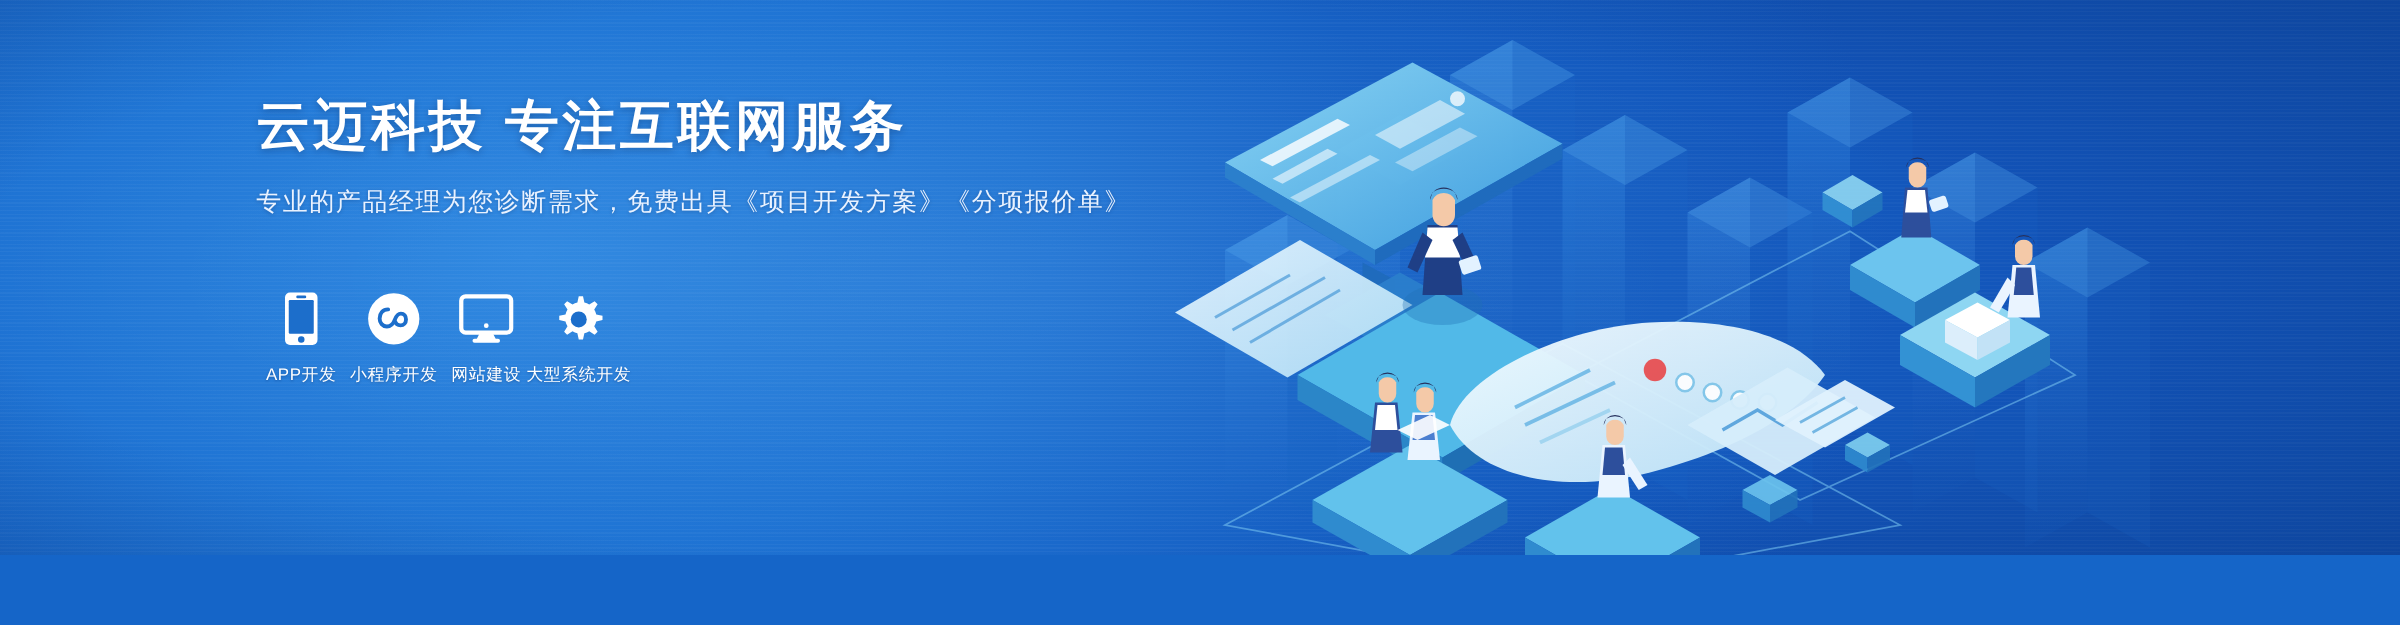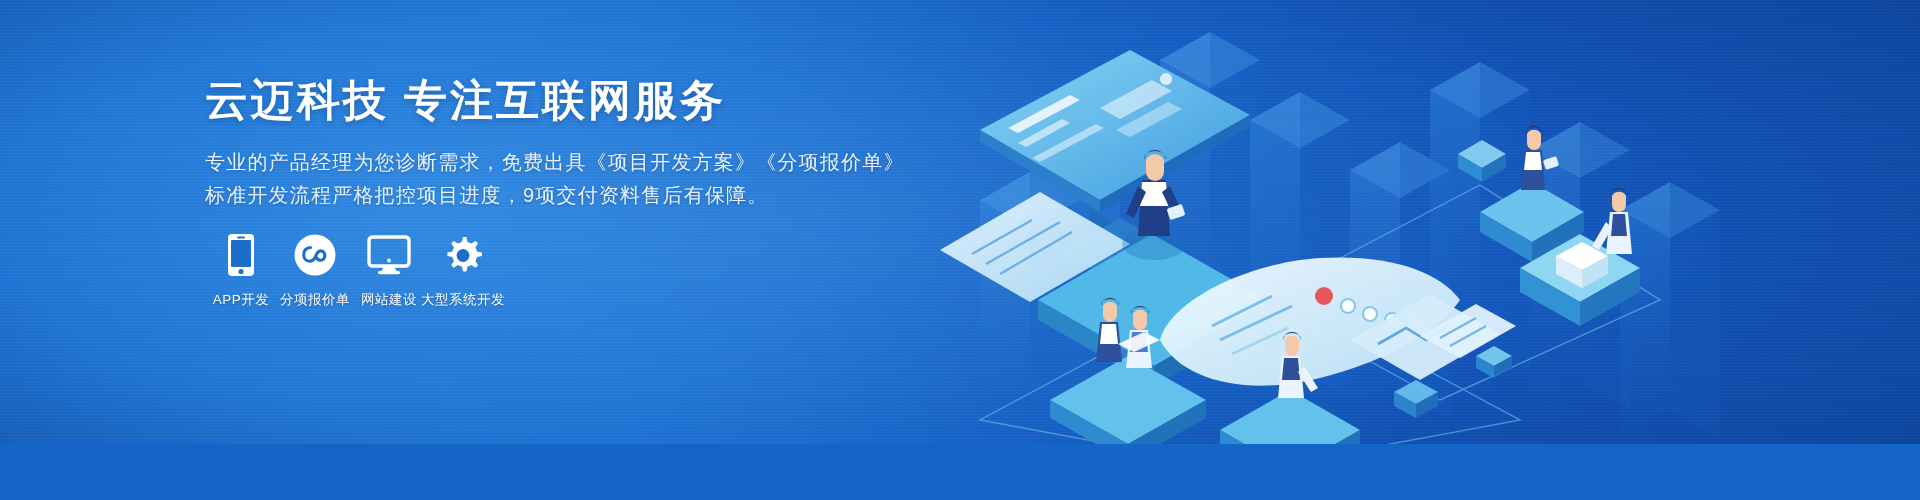--- a/index.html
+++ b/index.html
@@ -314,21 +314,20 @@
       </g>
     </svg>
   </div>
 
   <div class="content">
 
     <div class="headline">云迈科技 专注互联网服务</div>
 
     <div class="sub">
       <div class="sub-line">专业的产品经理为您诊断需求，免费出具《项目开发方案》《分项报价单》</div>
-      <div class="sub-line">标准开发流程严格把控项目进度，9项交付资料售后有保障。</div>
     </div>
 
     <div class="icons">
 
       <div class="icon-item">
         <div class="icon-box">
           <svg width="28" height="44" viewBox="0 0 28 44" xmlns="http://www.w3.org/2000/svg">
             <rect x="1" y="1" width="26" height="42" rx="4" fill="#ffffff"></rect>
             <rect x="4" y="7" width="20" height="27" rx="1" fill="#1c6ecb"></rect>
             <rect x="10" y="3.4" width="8" height="2.2" rx="1.1" fill="#1c6ecb"></rect>
@@ -345,21 +344,21 @@
             <path d="M16.5 13.5
                      c-4.3 0 -6.8 3.3 -6.8 7.2
                      c0 3.6 2.4 6.5 5.8 6.5
                      c3.2 0 5.2 -2.4 6.2 -5.1
                      c1.0 -2.7 2.4 -5.2 5.0 -5.2
                      c2.6 0 4.1 2.1 4.1 4.6
                      c0 2.7 -1.8 4.8 -4.4 4.8
                      c-2.3 0 -3.9 -1.6 -4.4 -3.6" fill="none" stroke="#1c6ecb" stroke-width="3.1" stroke-linecap="round" stroke-linejoin="round"></path>
           </svg>
         </div>
-        <div class="icon-label">分项报价单</div>
+        <div class="icon-label">小程序开发</div>
       </div>
 
 
       <div class="icon-item">
         <div class="icon-box">
           <svg width="44" height="40" viewBox="0 0 44 40" xmlns="http://www.w3.org/2000/svg">
             <rect x="2" y="2" width="40" height="29" rx="3.5" fill="none" stroke="#ffffff" stroke-width="3.4"></rect>
             <circle cx="22" cy="25.5" r="1.9" fill="#ffffff"></circle>
             <path d="M17 31 L14 37 L30 37 L27 31 Z" fill="#ffffff"></path>
             <rect x="11" y="36" width="22" height="3.2" rx="1.6" fill="#ffffff"></rect>

